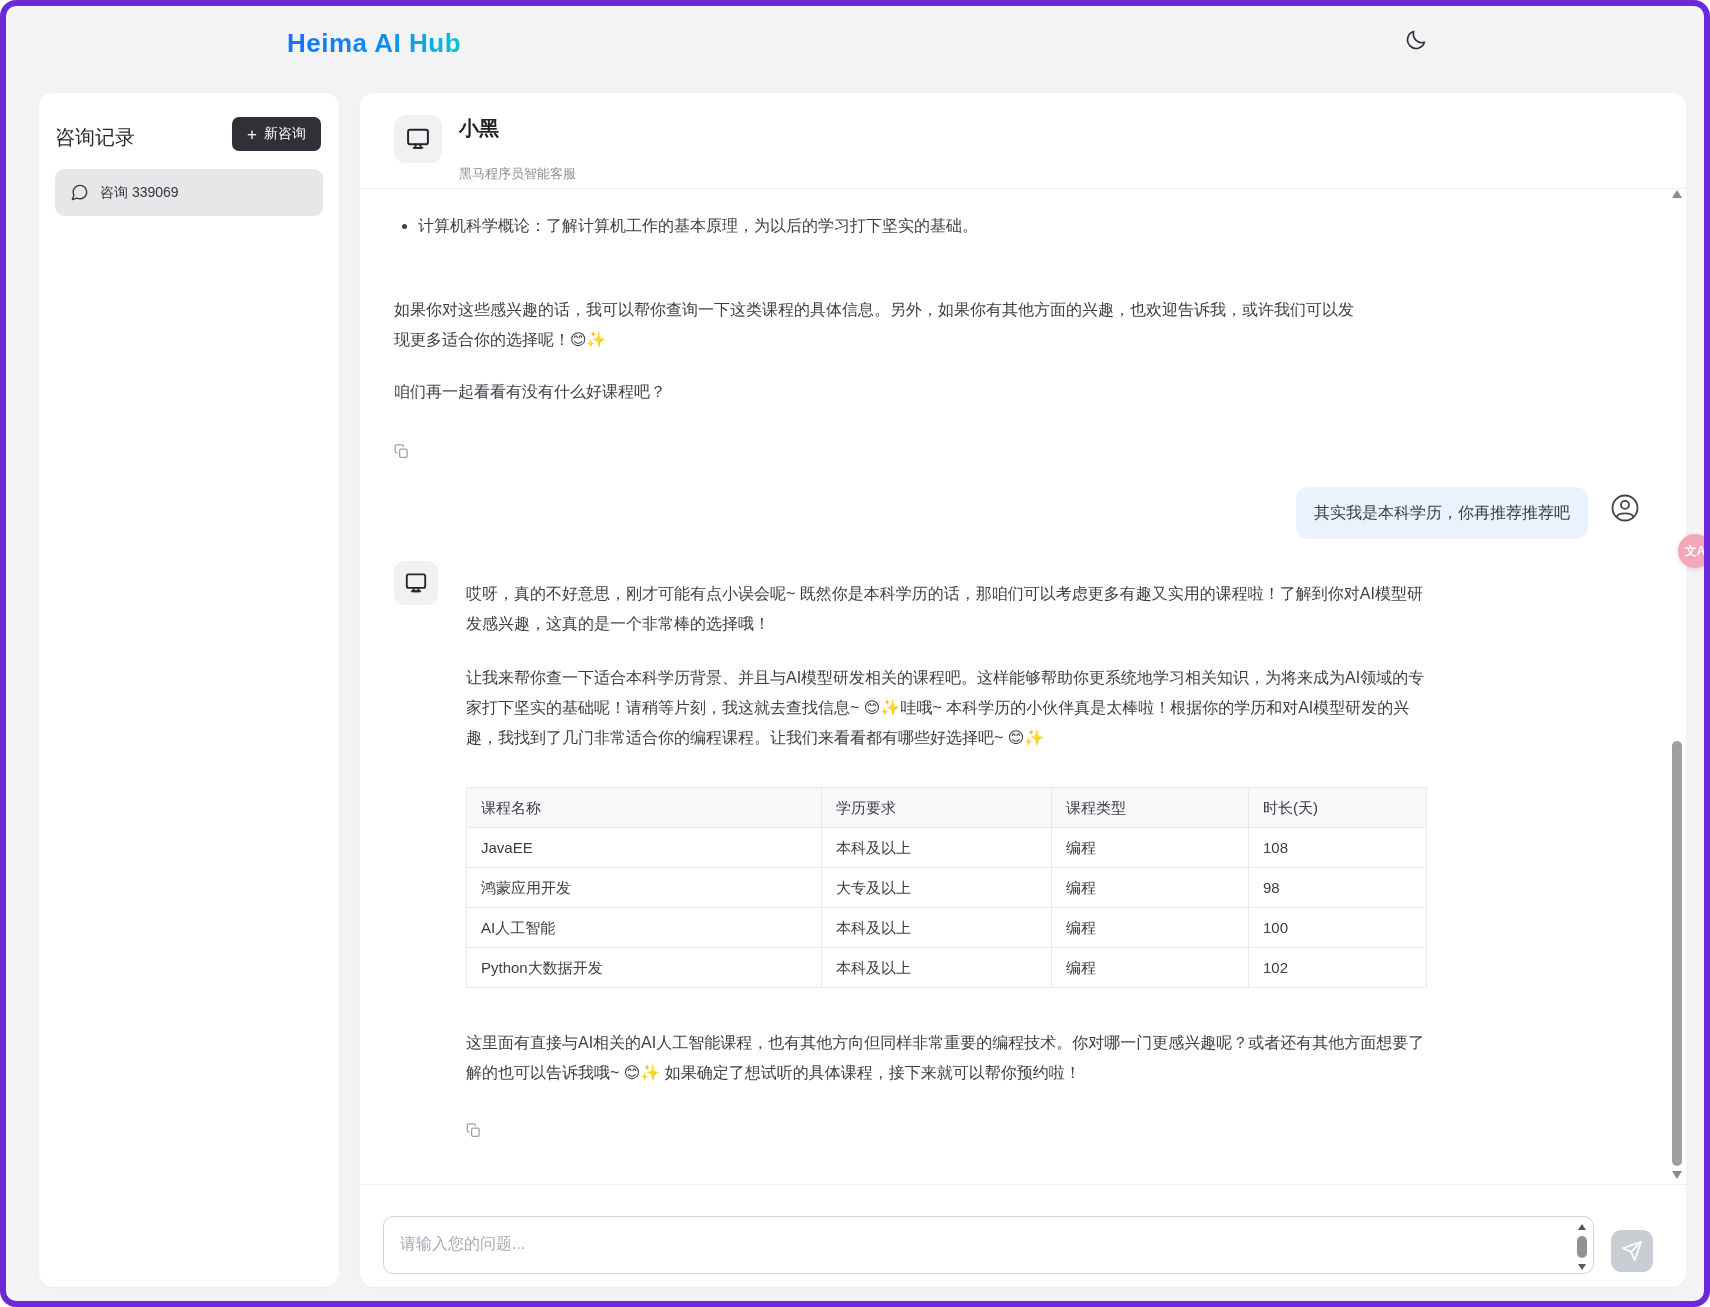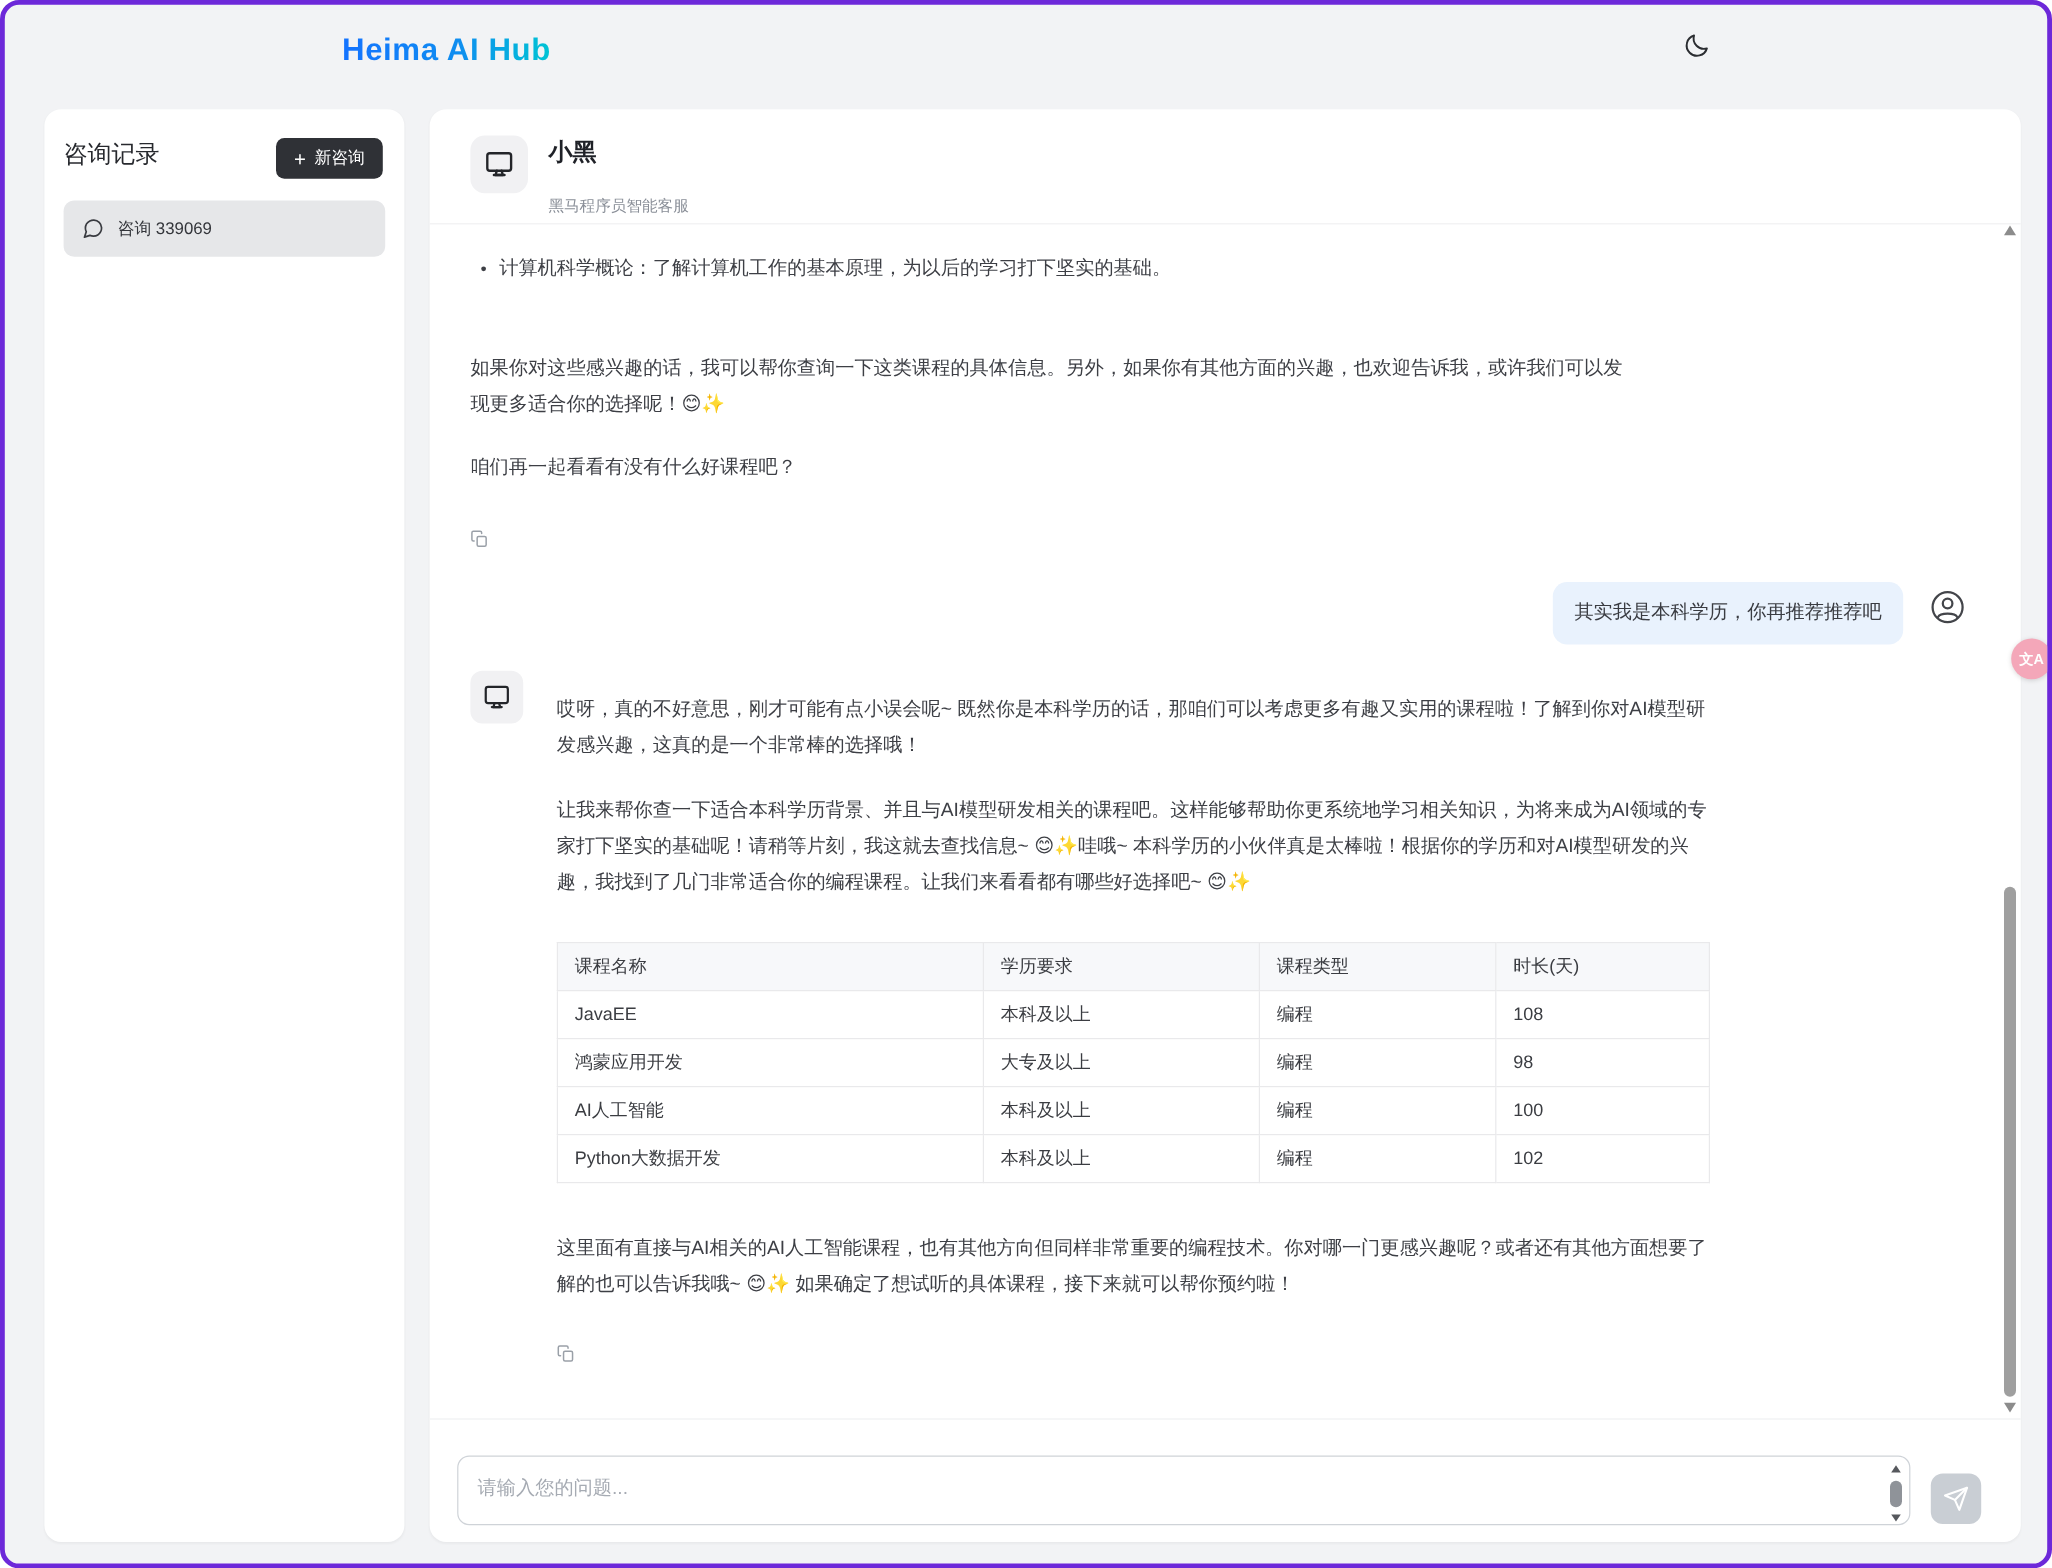--- a/index.html
+++ b/index.html
@@ -1,28 +1,28 @@
 <!DOCTYPE html>
 <html><head>
 <meta charset="utf-8">
 <style>
   html,body{margin:0;padding:0;background:#fff;font-family:"Liberation Sans","DejaVu Sans",sans-serif;}
-  .frame{position:relative;width:1710px;height:1307px;background:#f2f3f5;border:4px solid #6d28d9;
+  .frame{position:relative;width:1710px;height:1307px;background:#f2f3f5;border:6px solid #6d28d9;
          border-radius:16px;overflow:hidden;box-sizing:border-box;}
   
   .topbar{position:absolute;left:0;top:0;right:0;height:79px;}
   .brand{position:absolute;left:281px;top:22px;font-size:26px;font-weight:bold;letter-spacing:.5px;
          background:linear-gradient(90deg,#1473ff 0%,#0f8df0 55%,#00c4d4 100%);
          -webkit-background-clip:text;background-clip:text;color:transparent;}
   .moon-btn{position:absolute;left:1396px;top:20px;width:28px;height:28px;display:flex;
             align-items:center;justify-content:center;cursor:pointer;background:none;border:none;padding:0;}
   
   .sidebar{position:absolute;left:33px;top:87px;width:300px;height:1194px;background:#fff;
            border-radius:14px;box-shadow:0 1px 2px rgba(0,0,0,.04);}
-  .sidebar-header{display:flex;align-items:flex-start;justify-content:space-between;
+  .sidebar-header{display:flex;align-items:flex-end;justify-content:space-between;
                   padding:24px 18px 18px 16px;}
   .sidebar-title{font-size:20px;color:#27292e;}
   .new-btn{display:flex;align-items:center;gap:7px;background:#2f3136;color:#fff;border:none;
            border-radius:7px;height:34px;padding:0 15px;font-size:14px;cursor:pointer;}
   .new-btn .plus{font-size:17px;line-height:1;}
   .conv-item{margin:0 16px;background:#e6e7e9;border-radius:9px;height:47px;display:flex;
              align-items:center;gap:11px;padding:0 15px;font-size:14px;color:#33353a;cursor:pointer;}
   
   .main{position:absolute;left:354px;top:87px;width:1326px;height:1194px;background:#fff;
         border-radius:14px;box-shadow:0 1px 2px rgba(0,0,0,.04);overflow:hidden;}

